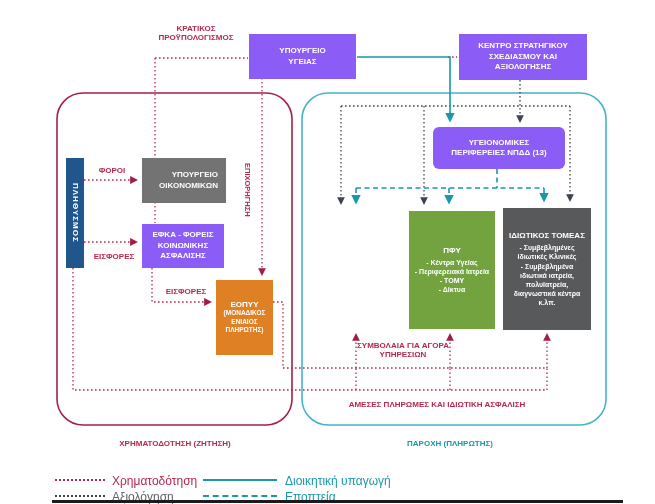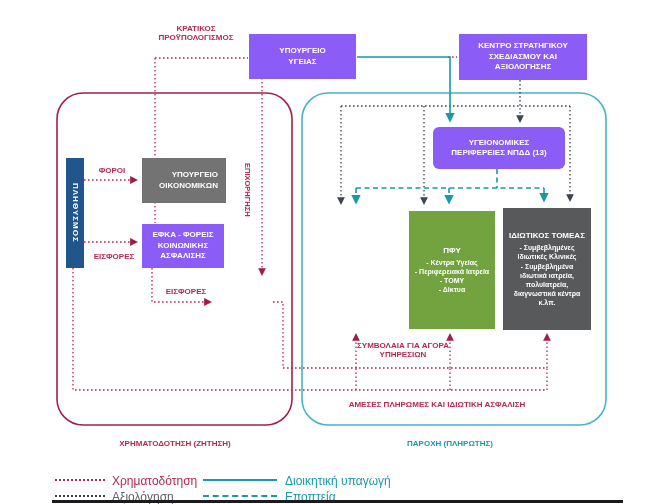--- a/index.html
+++ b/index.html
@@ -104,20 +104,24 @@
   </div>
 
   <div class="box crimson-bg t8" style="left:142px;top:158px;width:84px;height:45px;padding:2px 8px;">
     <span>ΥΠΟΥΡΓΕΙΟ ΟΙΚΟΝΟΜΙΚΩΝ</span>
   </div>
 
   <div class="box teal-bg t8" style="left:142px;top:224px;width:82px;height:44px;padding:12px 6px;text-align:center;">
     <span>ΕΦΚΑ - ΦΟΡΕΙΣ ΚΟΙΝΩΝΙΚΗΣ ΑΣΦΑΛΙΣΗΣ</span>
   </div>
 
+  <div class="box orange-bg" style="left:216px;top:280px;width:57px;height:75px;padding:2px 3px;">
+    <span style="font-size:8px;">ΕΟΠΥΥ</span>
+    <span style="font-size:6.5px;line-height:1.35;">(ΜΟΝΑΔΙΚΟΣ ΕΝΙΑΙΟΣ ΠΛΗΡΩΤΗΣ)</span>
+  </div>
 
 
   <div class="box green-bg" style="left:409px;top:211px;width:86px;height:118px;padding:4px 2px;">
     <span class="t8">ΠΦΥ</span>
     <ul class="box-items">
       <li>- Κέντρα Υγείας</li>
       <li>- Περιφερειακά Ιατρεία</li>
       <li>- ΤΟΜΥ</li>
       <li>- Δίκτυα</li>
     </ul>

